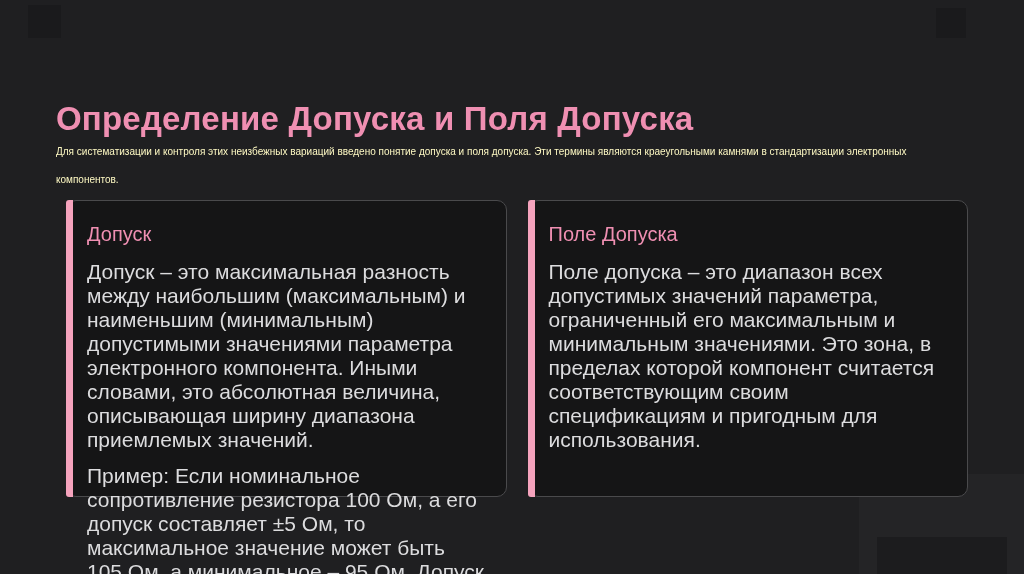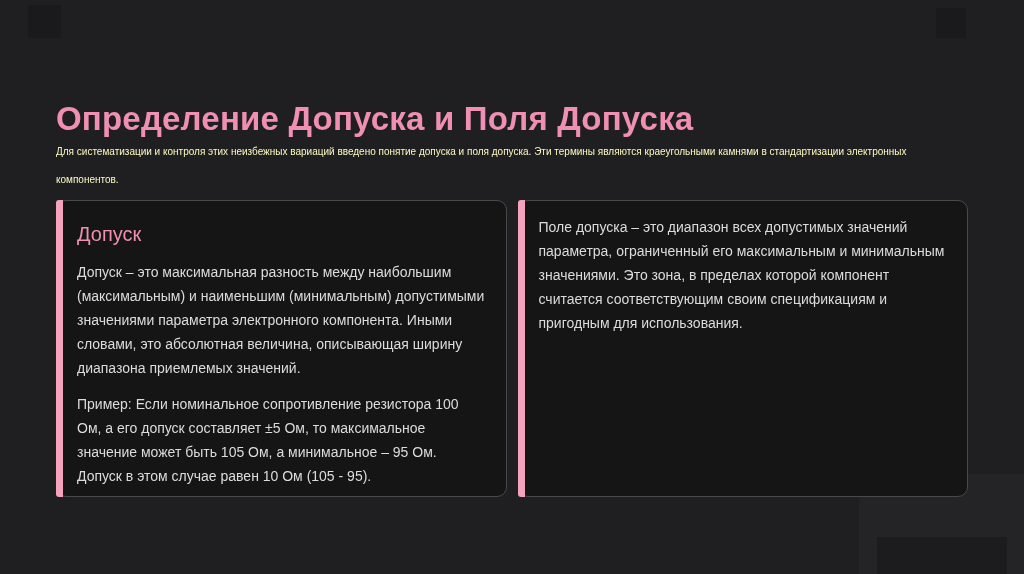--- a/index.html
+++ b/index.html
@@ -35,33 +35,34 @@
   .cards{
     position:absolute;left:56px;top:200px;right:56px;
     display:flex;gap:11px;
   }
   .card{
     position:relative;flex:1;height:297px;box-sizing:border-box;
     background:var(--card-bg);
     border:1px solid var(--card-border);
     border-radius:10px;
     padding:14px 20px 0 20px;
+    margin-left:10px;
   }
   .card-bar{
     position:absolute;left:-1px;top:-1px;bottom:-1px;width:7px;
     background:var(--bar);
     border-radius:3px 0 0 3px;
   }
   .card-heading{
     margin:8px 0 14px 0;
     font-size:20px;font-weight:400;color:var(--accent);
   }
   .card p{
     margin:0 0 12px 0;
-    font-size:14px;line-height:24px;color:var(--text);
+    font-size:21px;line-height:24px;color:var(--text);
   }
   .card p strong{font-weight:400;color:var(--text);}
 </style>
 </head>
 <body>
 
 <div class="slide">
 
   <div class="decor sq-tl"></div>
   <div class="decor sq-tr"></div>
@@ -76,17 +77,18 @@
 
     <div class="card">
       <div class="card-bar"></div>
       <h2 class="card-heading">Допуск</h2>
       <p>Допуск – это максимальная разность между наибольшим (максимальным) и наименьшим (минимальным) допустимыми значениями параметра электронного компонента. Иными словами, это абсолютная величина, описывающая ширину диапазона приемлемых значений.</p>
       <p><strong>Пример:</strong><span> Если номинальное сопротивление резистора 100 Ом, а его допуск составляет ±5 Ом, то максимальное значение может быть 105 Ом, а минимальное – 95 Ом. Допуск в этом случае равен 10 Ом (105 - 95).</span></p>
     </div>
 
     <div class="card">
       <div class="card-bar"></div>
+      <h2 class="card-heading">Поле Допуска</h2>
       <p>Поле допуска – это диапазон всех допустимых значений параметра, ограниченный его максимальным и минимальным значениями. Это зона, в пределах которой компонент считается соответствующим своим спецификациям и пригодным для использования.</p>
     </div>
 
   </div>
 </div>
 
 </body></html>

